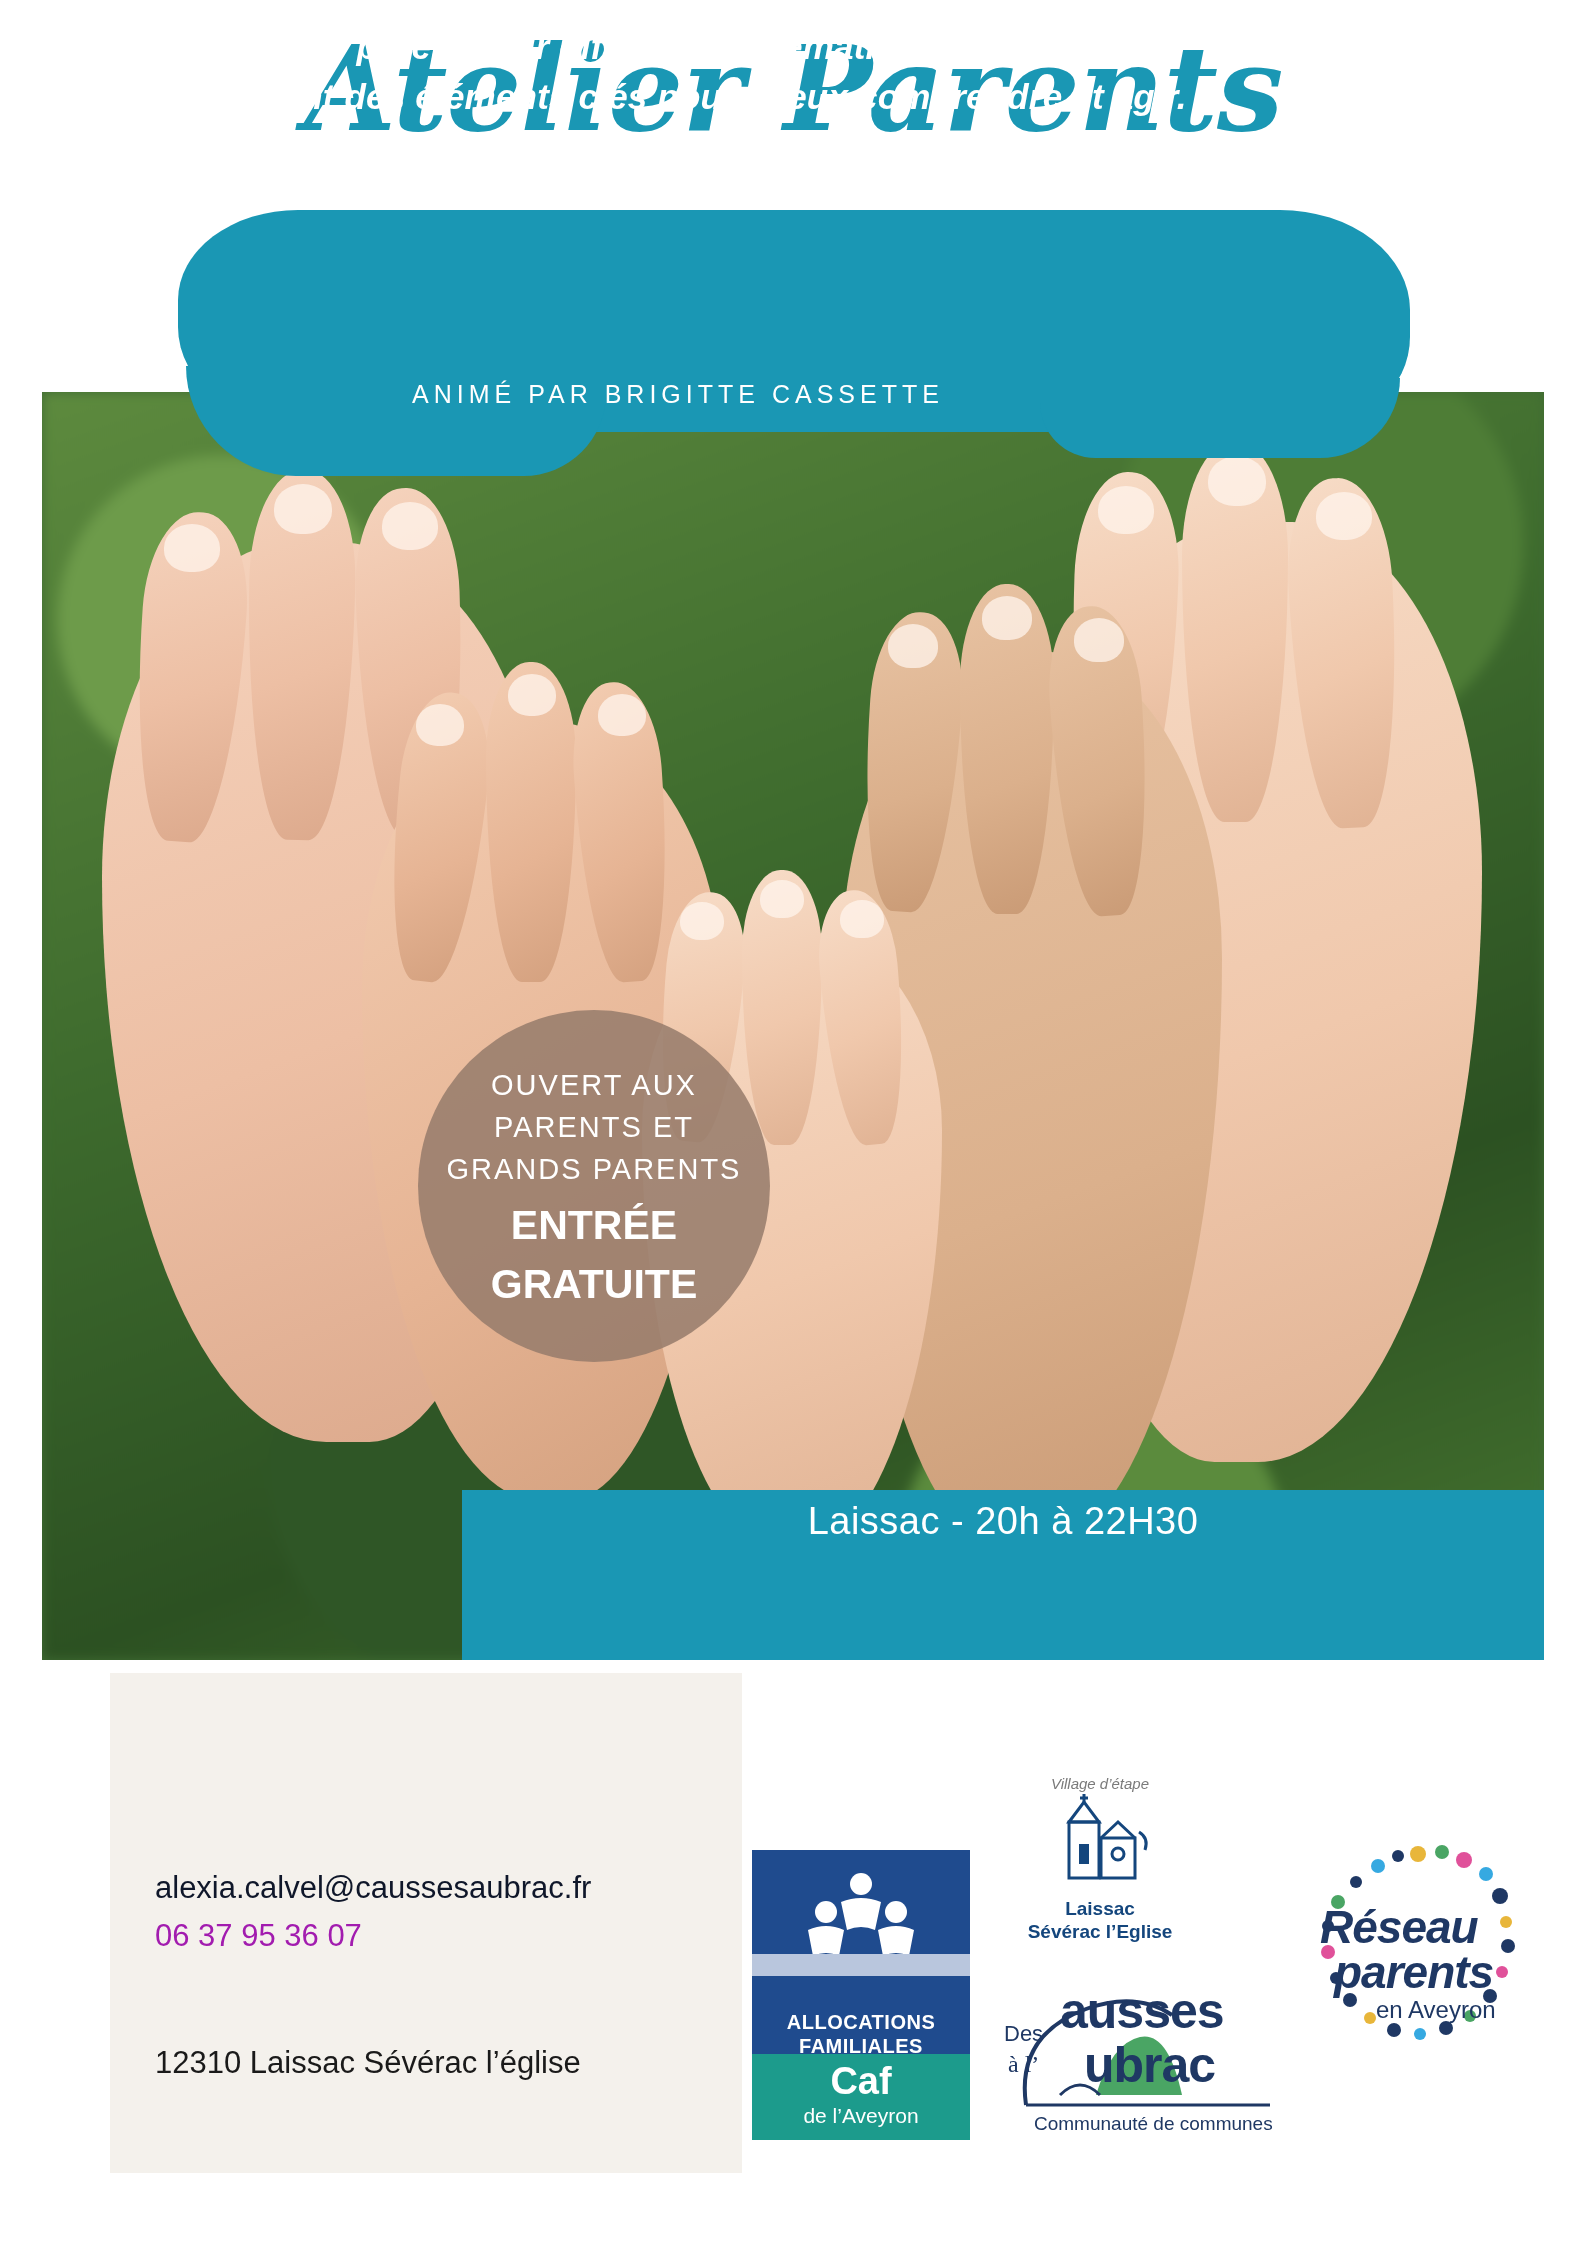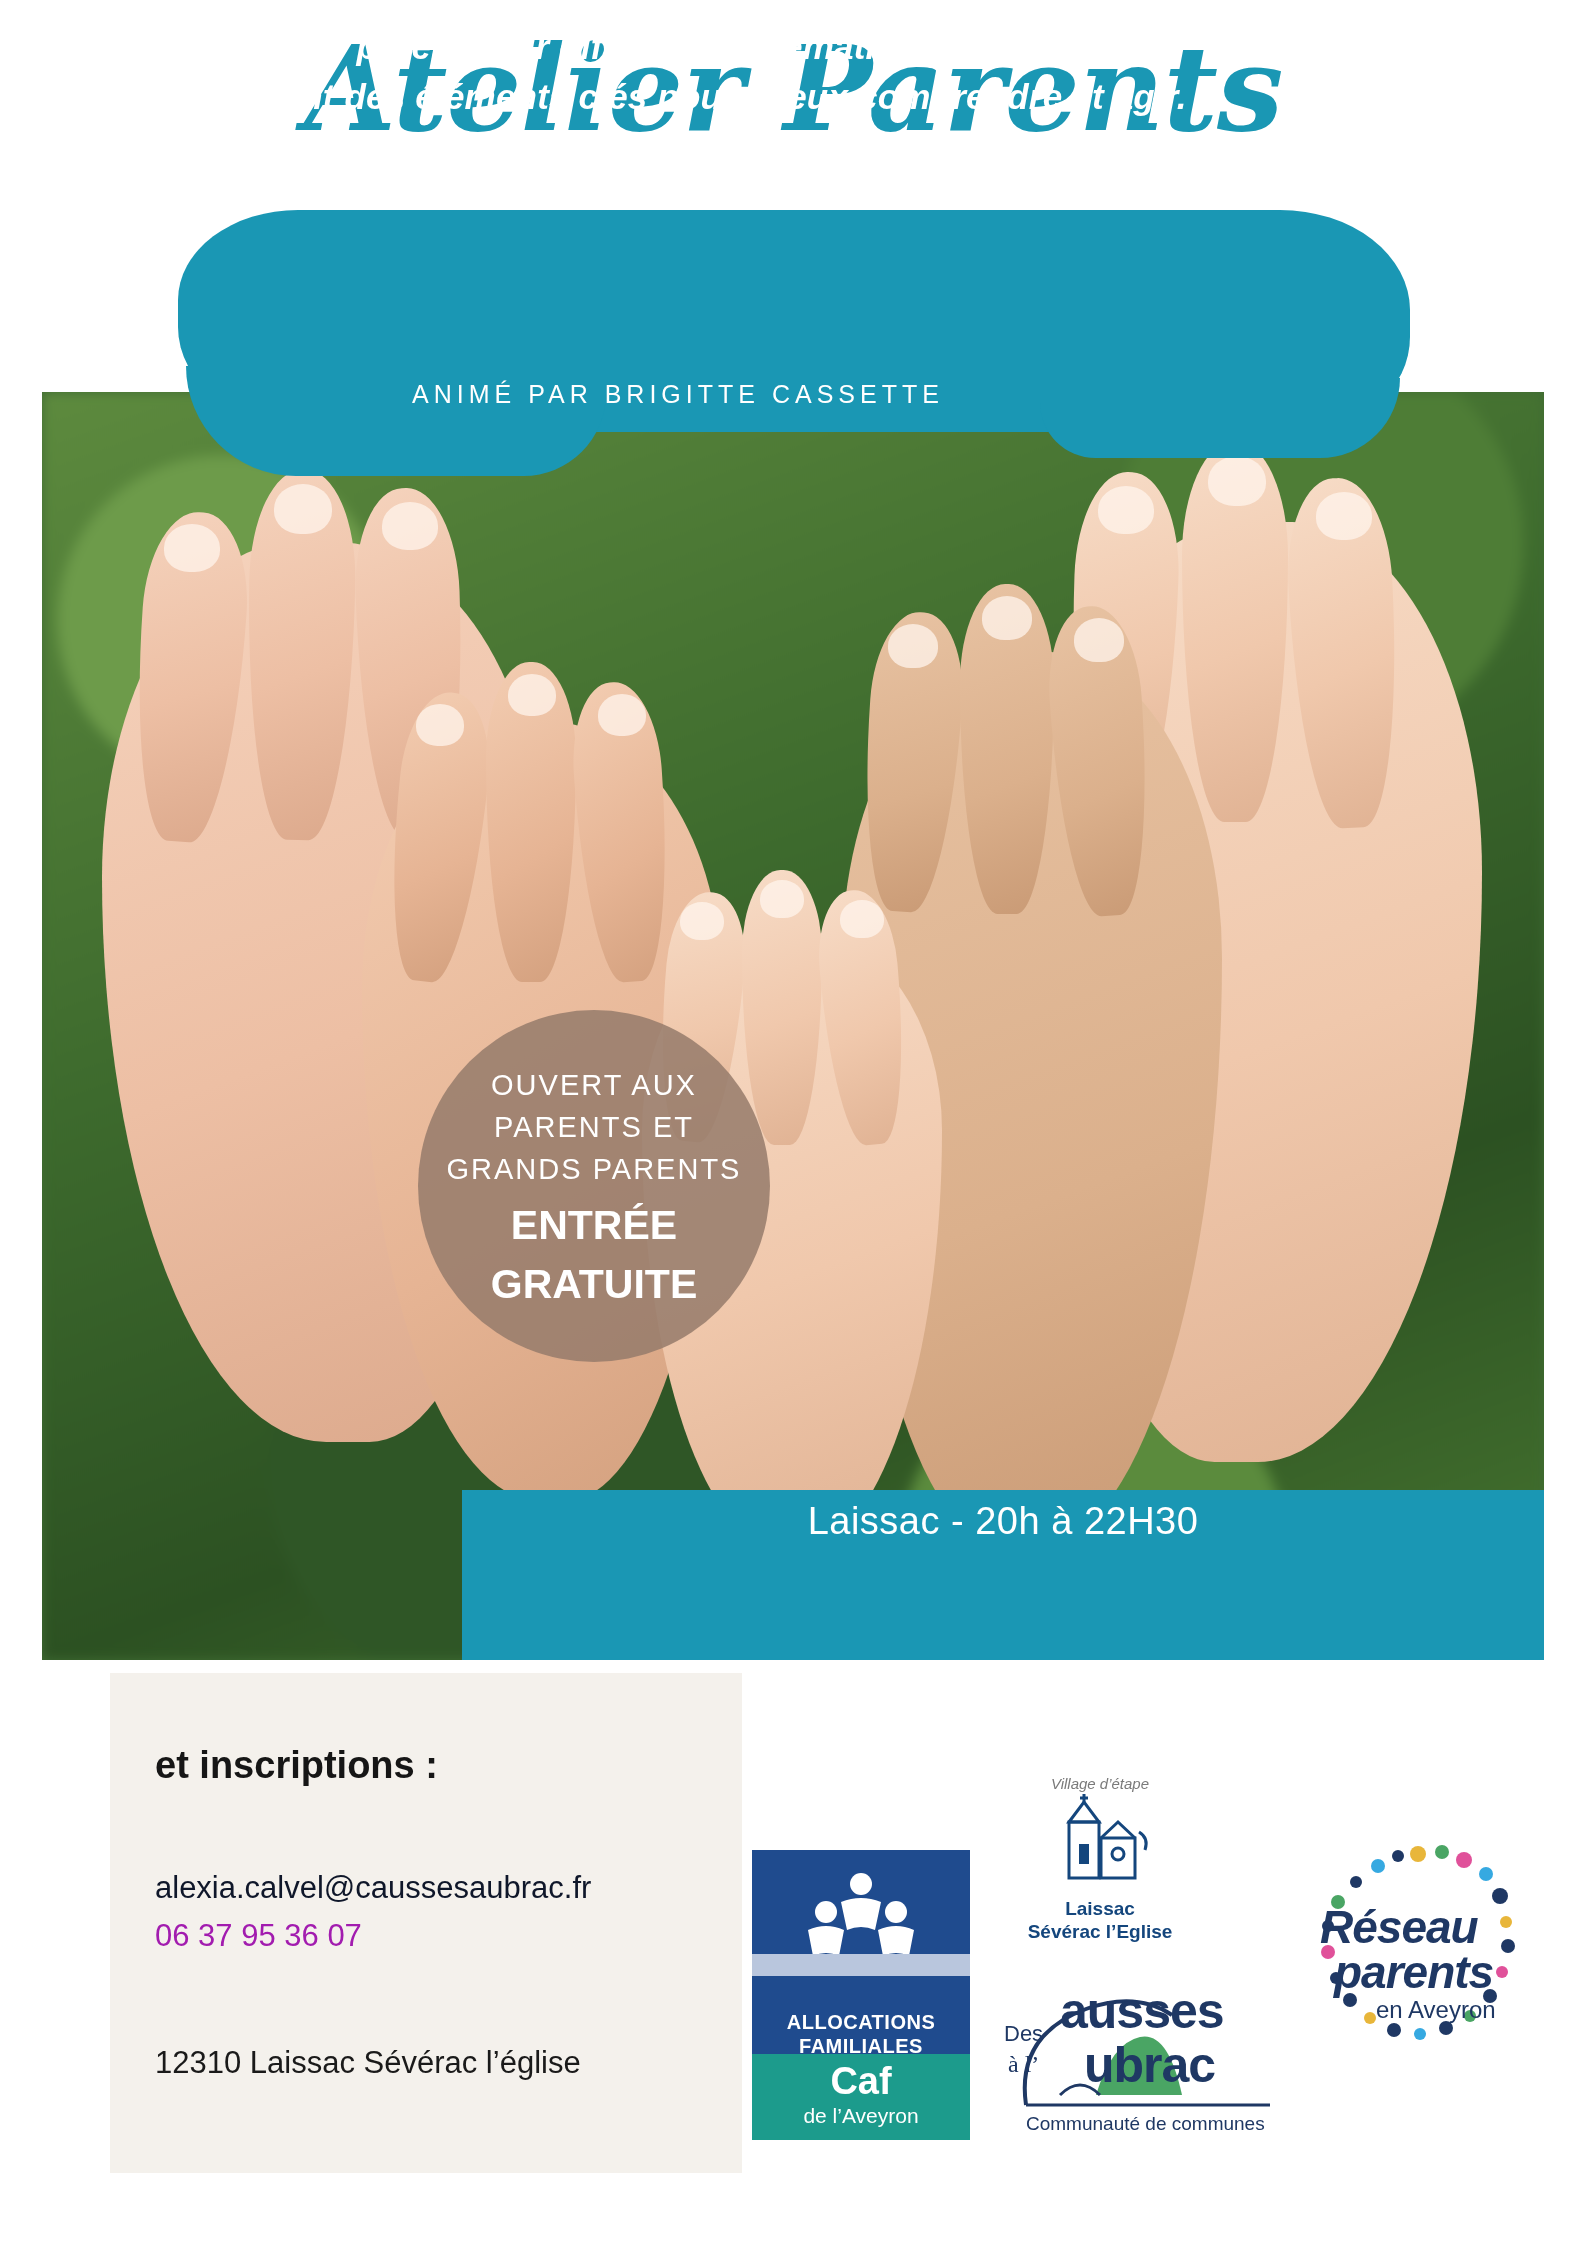--- a/index.html
+++ b/index.html
@@ -311,21 +311,21 @@
     top: 44px;
     font-size: 50px;
     font-weight: bold;
     line-height: 1.05;
     letter-spacing: -1px;
   }
   .causses .small1 { position: absolute; left: 4px; top: 66px; font-size: 22px; }
   .causses .small2 { position: absolute; left: 8px; top: 96px; font-size: 24px; font-family: Liberation Serif, serif; }
   .causses .cc {
     position: absolute;
-    left: 26px;
+    left: 34px;
     top: 158px;
     font-size: 19px;
     color: #1f3864;
   }
 
   
   .reseau {
     position: absolute;
     top: 1840px;
     left: 1300px;
@@ -419,21 +419,20 @@
   <div class="l2">ENTRÉE</div>
   <div class="l2">GRATUITE</div>
 </div>
 
 <div class="datebar">
   <div class="d2">Laissac -  20h à 22H30</div>
 </div>
 
 <div class="infopanel"></div>
 <div class="info-h">
-  <div>et inscriptions :</div>
 </div>
 <div class="info-mail">alexia.calvel@caussesaubrac.fr</div>
 <div class="info-tel">06 37 95 36 07</div>
 <div class="info-addr">12310 Laissac Sévérac l’église</div>
 
 <div class="sidenote-wrap">
   
 </div>
 
 <div class="caf">

